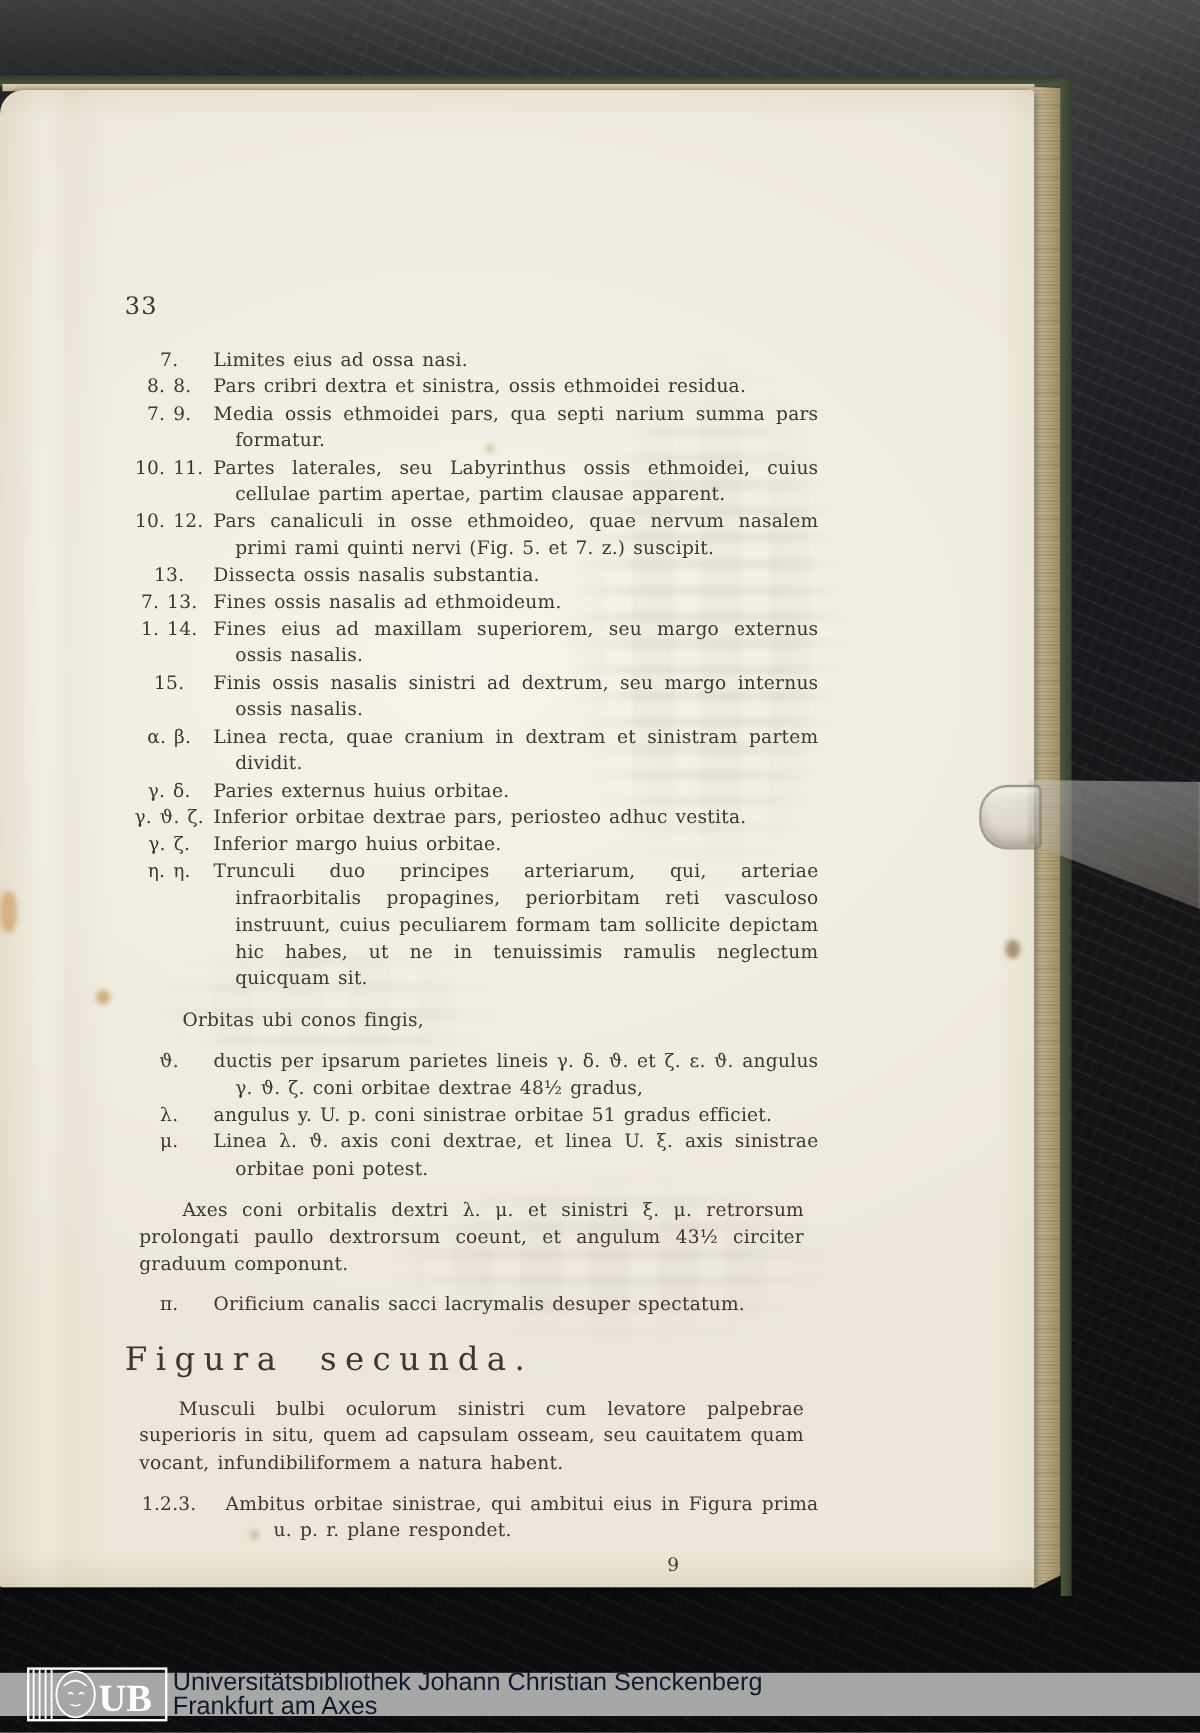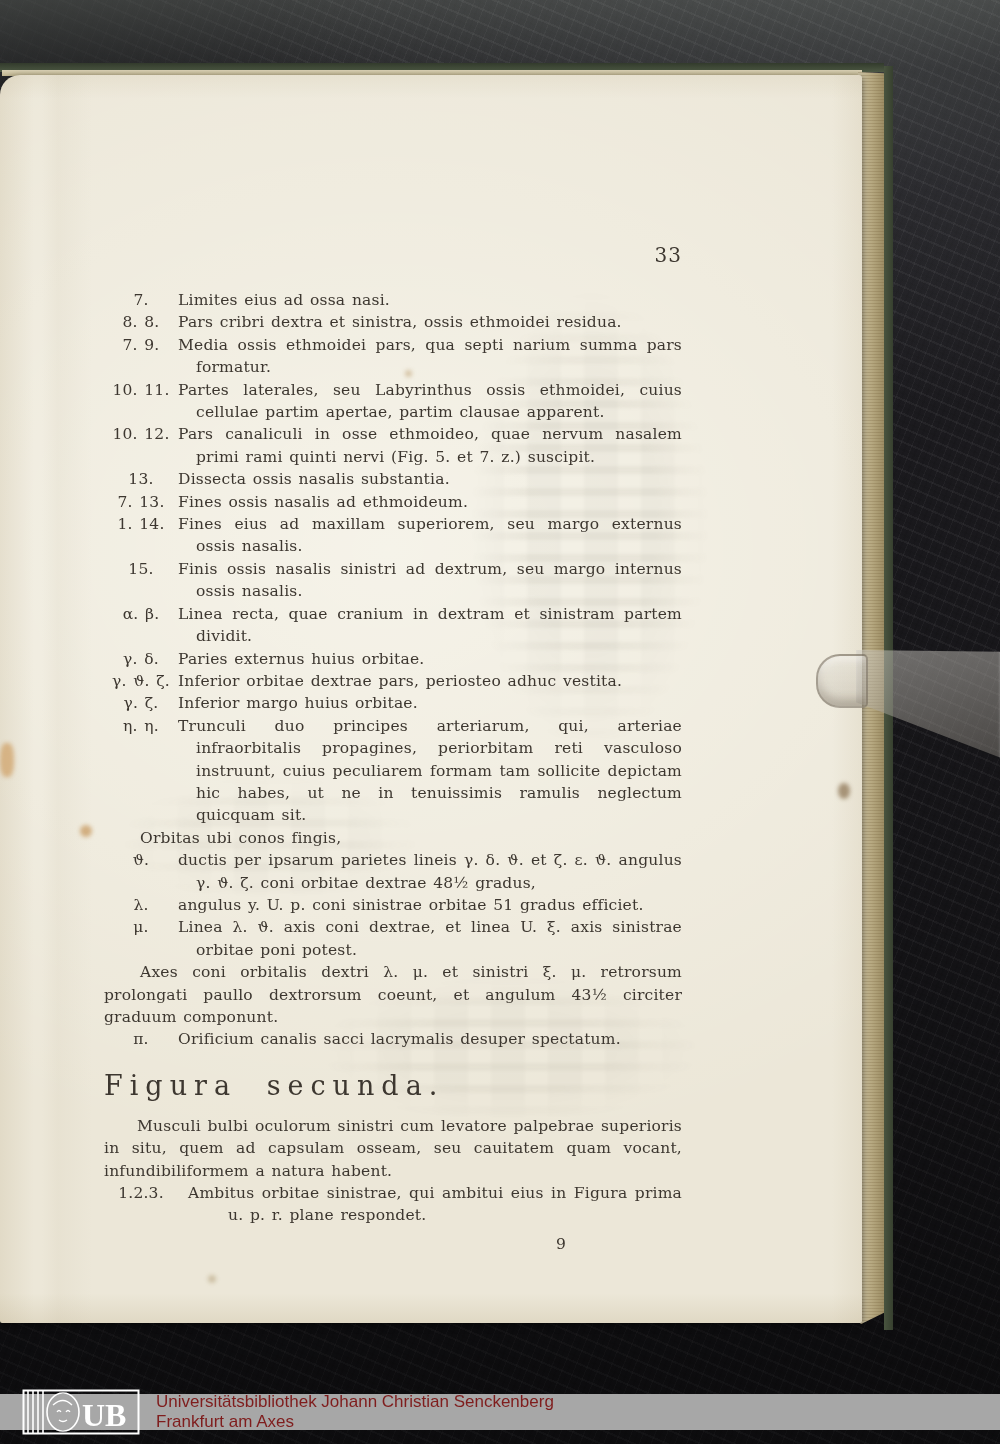--- a/index.html
+++ b/index.html
@@ -60,48 +60,48 @@
   .spot{position:absolute;border-radius:50%;filter:blur(2px);pointer-events:none;}
   .spot.s1{left:80px;top:750px;width:12px;height:12px;background:rgba(186,126,52,.55);}
   .spot.s2{left:0px;top:668px;width:14px;height:34px;background:rgba(198,134,58,.5);border-radius:40%;}
   .spot.s3{left:838px;top:708px;width:12px;height:16px;background:rgba(110,78,40,.55);}
   .spot.s4{left:405px;top:295px;width:7px;height:7px;background:rgba(170,130,70,.4);}
   .spot.s5{left:208px;top:1200px;width:8px;height:8px;background:rgba(150,120,70,.35);}
 
   
   .content{position:absolute;left:104px;top:168px;width:578px;color:#3d3730;
     font-size:15.5px;line-height:22.4px;letter-spacing:.2px;word-spacing:1.5px;}
-  .page-number{text-align:right;font-size:20px;letter-spacing:1px;line-height:24px;}
+  .page-number{text-align:left;font-size:20px;letter-spacing:1px;line-height:24px;}
   .entry-list{margin-top:22px;}
   .row{display:flex;}
   .lbl{flex:0 0 74px;text-align:center;white-space:nowrap;}
   .txt{flex:1;text-align:justify;padding-left:18px;text-indent:-18px;}
   .row.deep .txt{padding-left:40px;text-indent:-40px;margin-left:10px;}
-  .flow-para{text-align:justify;text-indent:36px;margin:0;}
+  .flow-para{text-align:justify;text-indent:36px;margin:12px;}
   .fig-heading{text-align:left;font-size:27px;letter-spacing:7px;word-spacing:14px;
     margin:22px 0 0 0;line-height:26px;}
   .para-musculi{margin-top:16px;text-indent:33px;}
   .signature{margin-top:6px;padding-left:452px;}
 
   
   .glass-band{position:absolute;left:856px;top:646px;width:144px;height:115px;
     background:linear-gradient(170deg, rgba(205,202,195,.5), rgba(138,133,124,.45));
     clip-path:polygon(0 3.5%,100% 5%,100% 97%,0 49%);
     box-shadow:inset 0 2px 3px rgba(255,255,255,.3);}
   .glass-tab{position:absolute;left:816px;top:654px;width:48px;height:50px;
     border:2px solid rgba(105,96,82,.5);border-radius:24px 5px 5px 24px;
     background:linear-gradient(180deg, rgba(225,222,214,.38), rgba(170,162,148,.34));
     box-shadow:inset 0 -7px 9px rgba(88,78,66,.28), inset 0 5px 6px rgba(255,255,255,.35);}
 
   
   .footer-bar{position:absolute;left:0;top:1394px;width:1000px;height:36px;
     background:#a7a7a7;display:flex;align-items:center;z-index:6;}
   .logo{margin-left:22px;flex:0 0 auto;display:block;}
-  .footer-text{margin-left:16px;color:#7f1d1d;
-    font-family:"Liberation Sans", sans-serif;font-size:17px;line-height:20px;}
+  .footer-text{margin-left:4px;color:#0f172a;
+    font-family:"Liberation Sans", sans-serif;font-size:21px;line-height:20px;}
 </style>
 </head>
 <body>
 
 <div class="stage">
   <div class="leather"></div>
 
   <div class="cover-edge-top"></div>
   <div class="deckle-top"></div>
   <div class="block-edge"></div>

